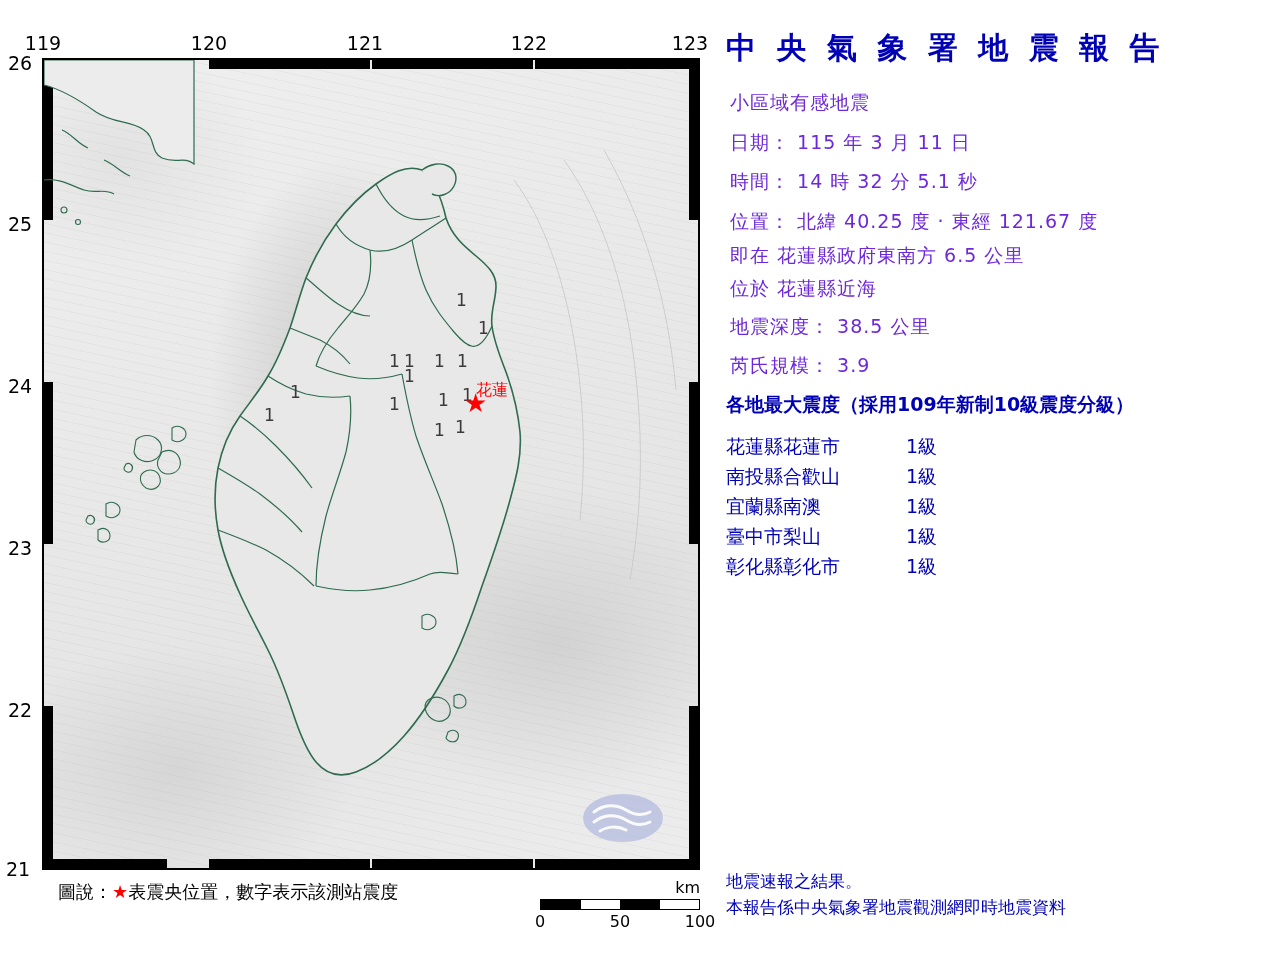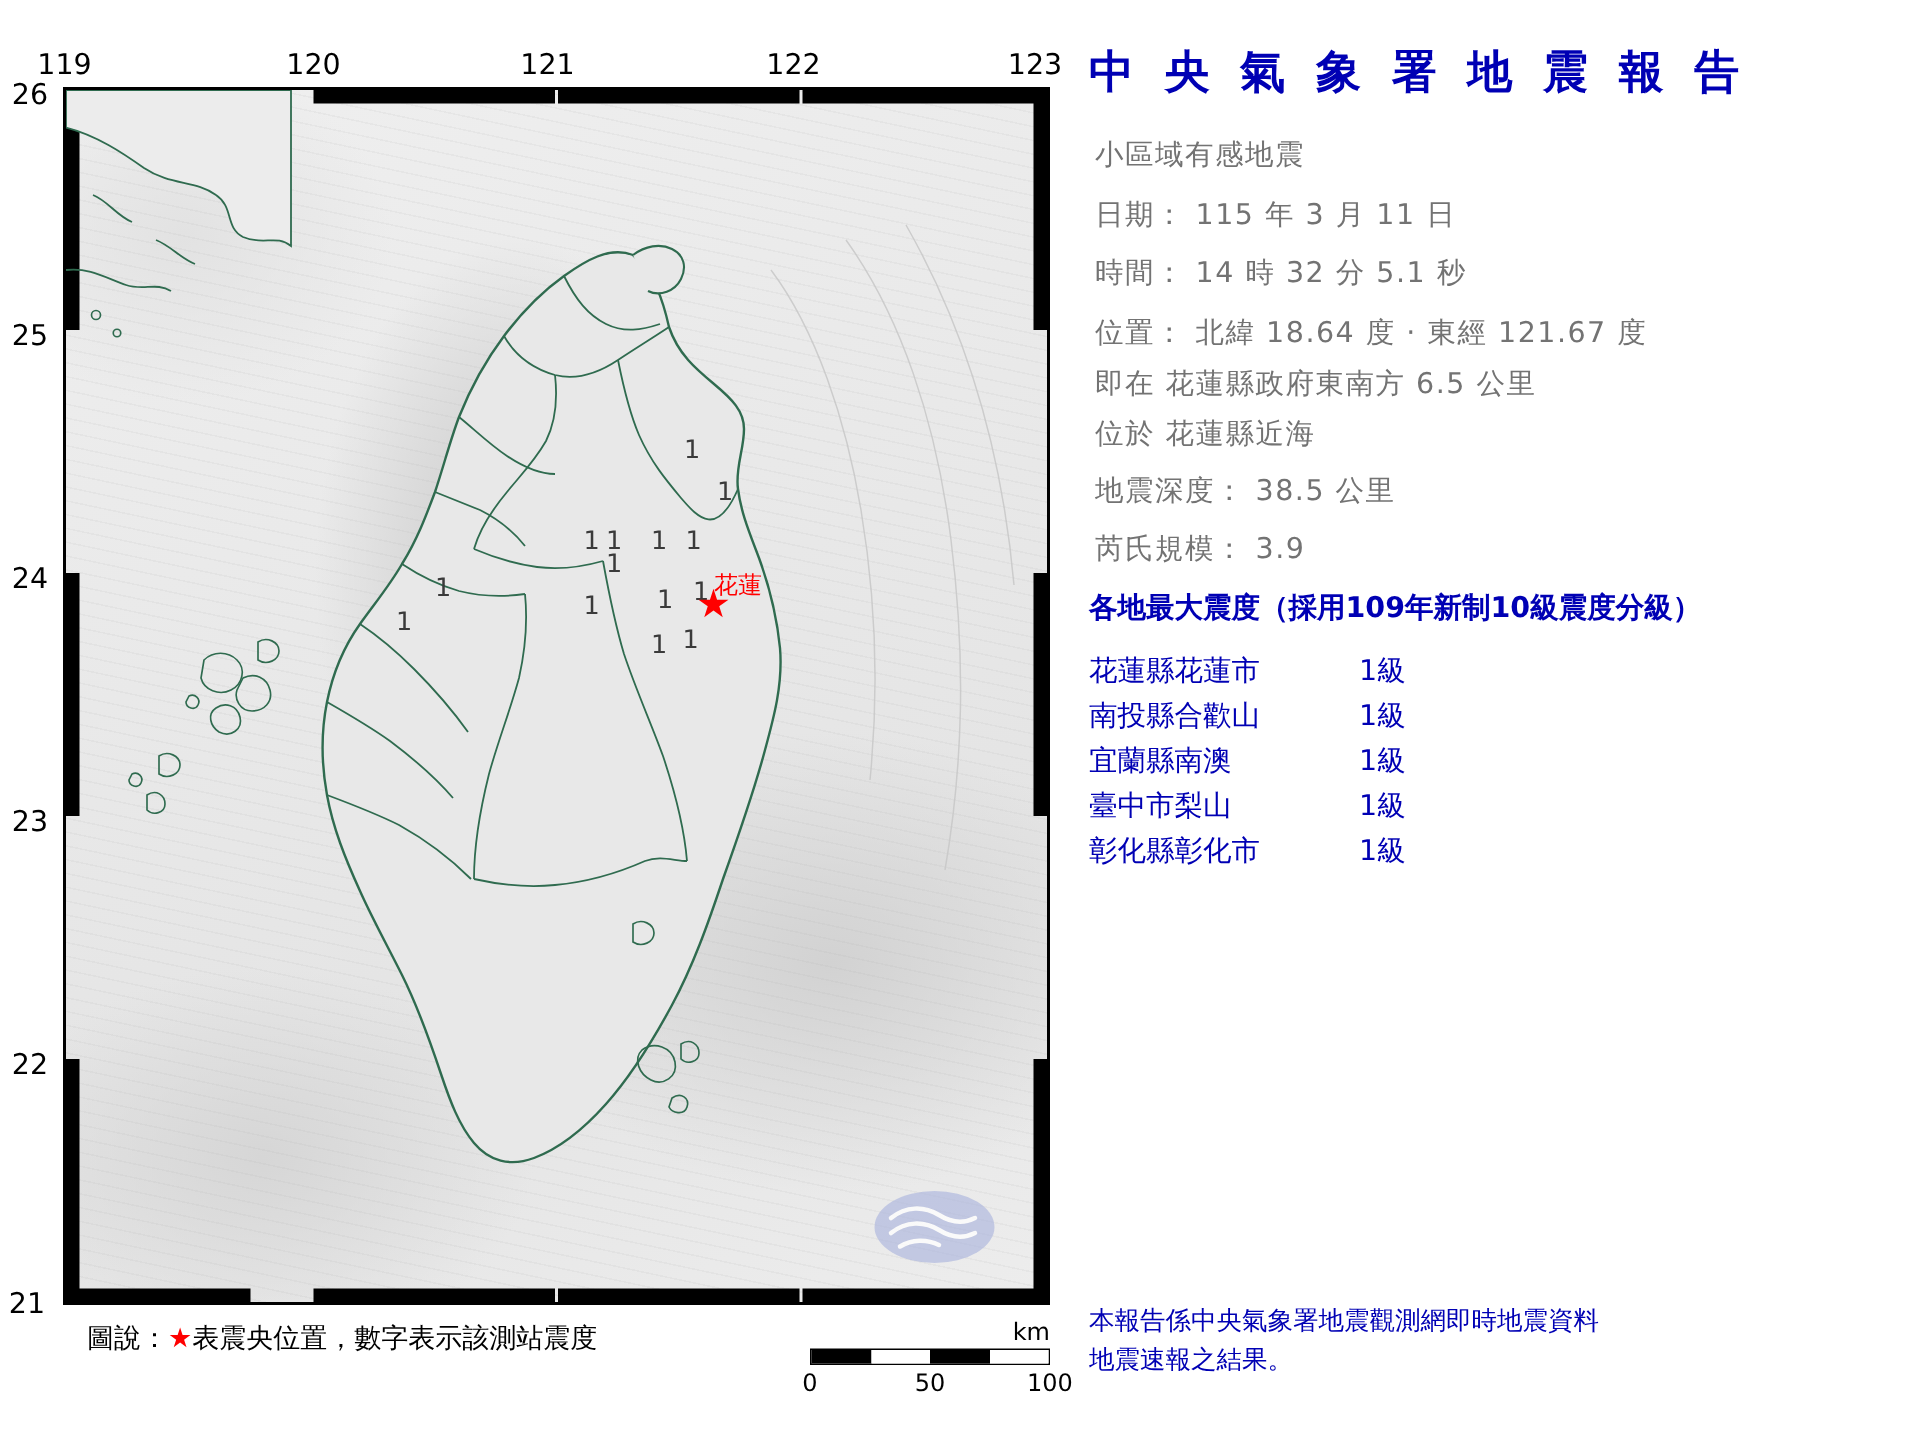--- a/index.html
+++ b/index.html
@@ -136,21 +136,21 @@
     left: 0; top: 28px;
     font-size: 30px;
     font-weight: bold;
     letter-spacing: 5px;
     color: #0000b4;
     white-space: nowrap;
   }
   .rpt-line {
     position: absolute;
     font-size: 19px;
-    color: #737373;
+    color: #6d28d9;
     white-space: nowrap;
     letter-spacing: 1px;
   }
   #intensity-heading {
     position: absolute; left: 0; top: 392px;
     font-size: 19px; color: #0000b4; white-space: nowrap; font-weight: bold;
   }
   #intensity-table {
     position: absolute; left: 0; top: 432px;
     border-collapse: collapse;
@@ -336,21 +336,21 @@
     </div>
   </div>
 </div>
 
 <div id="report">
   <div id="report-title">中 央 氣 象 署 地 震 報 告</div>
 
   <div class="rpt-line" style="left:4px; top:90px;">小區域有感地震</div>
   <div class="rpt-line" style="left:4px; top:130px;">日期： 115 年 3 月 11 日</div>
   <div class="rpt-line" style="left:4px; top:169px;">時間： 14 時 32 分 5.1 秒</div>
-  <div class="rpt-line" style="left:4px; top:209px;">位置： 北緯 18.64 度 · 東經 121.67 度</div>
+  <div class="rpt-line" style="left:4px; top:209px;">位置： 北緯 40.25 度 · 東經 121.67 度</div>
   <div class="rpt-line" style="left:4px; top:243px;">即在 花蓮縣政府東南方 6.5 公里</div>
   <div class="rpt-line" style="left:4px; top:276px;">位於 花蓮縣近海</div>
   <div class="rpt-line" style="left:4px; top:314px;">地震深度： 38.5 公里</div>
   <div class="rpt-line" style="left:4px; top:353px;">芮氏規模： 3.9</div>
 
   <div id="intensity-heading">各地最大震度（採用109年新制10級震度分級）</div>
 
   <table id="intensity-table">
     <tbody id="intensity-tbody">
         <tr>
@@ -370,16 +370,16 @@
           <td class="level">1級</td>
         </tr>
         <tr>
           <td class="place">彰化縣彰化市</td>
           <td class="level">1級</td>
         </tr>
       </tbody>
   </table>
 
   <div id="footnote">
+    <div>地震速報之結果。</div>
     <div>本報告係中央氣象署地震觀測網即時地震資料</div>
-    <div>地震速報之結果。</div>
   </div>
 </div>
 
 </body></html>

